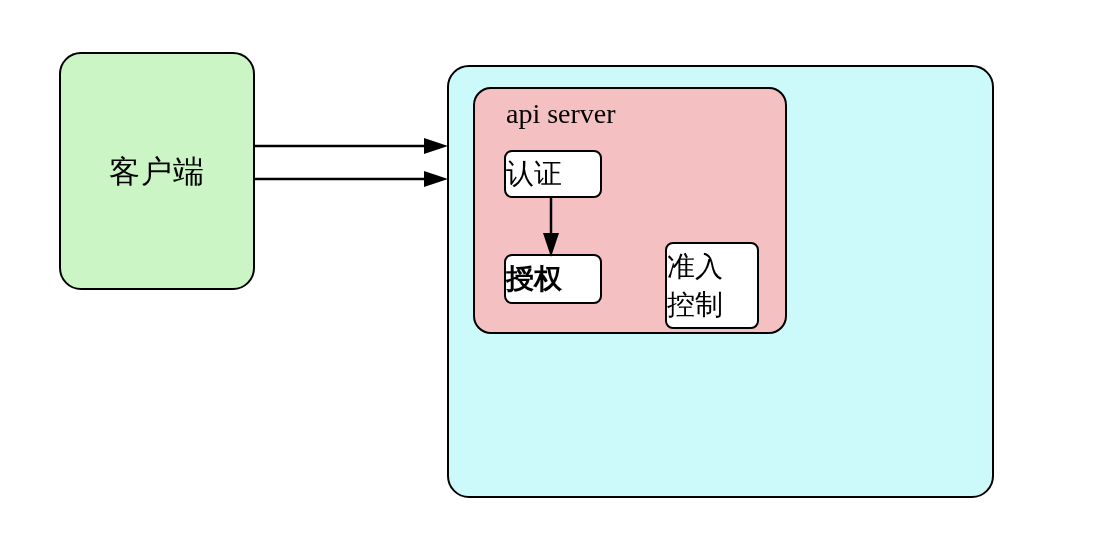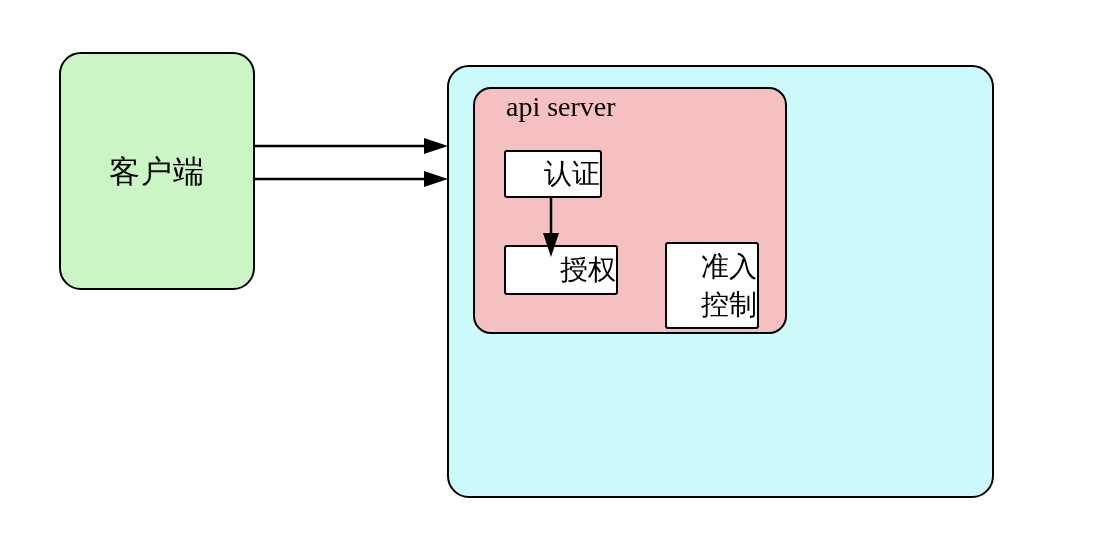--- a/index.html
+++ b/index.html
@@ -36,38 +36,38 @@
     width: 547px; height: 433px;
     border-radius: 22px;
   }
   .apiserver-box {
     left: 473px; top: 87px;
     width: 314px; height: 247px;
     border-radius: 18px;
   }
   .apiserver-title {
     position: absolute;
-    left: 31px; top: 2px;
+    left: 31px; top: 9px;
     font-family: "Liberation Serif", serif;
     font-size: 28px;
     color: #000000;
     text-align: right;
   }
   .node {
     position: absolute;
     border: 2.5px solid #000000;
-    border-radius: 3px;
+    border-radius: 8px;
     display: flex;
     align-items: center;
-    justify-content: flex-end;
+    justify-content: flex-start;
     font-size: 28px;
     color: #000000;
   }
   .node-auth  { left: 29px;  top: 61px;  width: 98px;  height: 48px; }
-  .node-authz { left: 29px;  top: 156px; width: 114px;  height: 50px; }
+  .node-authz { left: 29px;  top: 165px; width: 98px;  height: 50px; font-weight: bold; }
   .node-admission {
     left: 190px; top: 153px; width: 94px; height: 87px;
     text-align: center;
     line-height: 38px;
   }
   .arrows-layer {
     position: absolute;
     left: 0; top: 0;
     width: 1096px; height: 554px;
     pointer-events: none;

